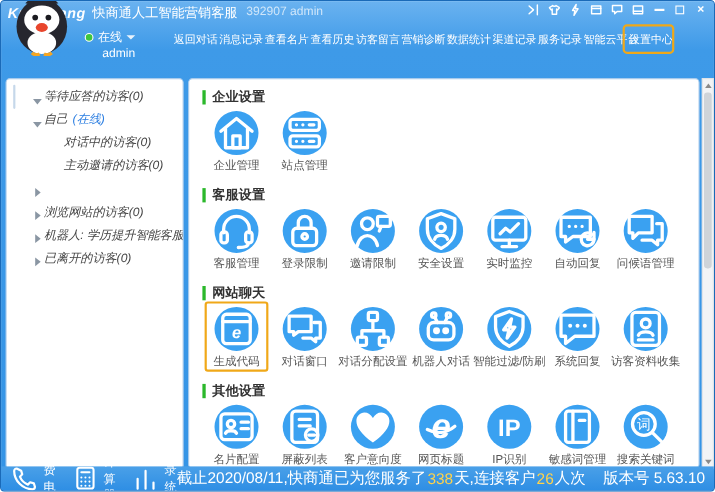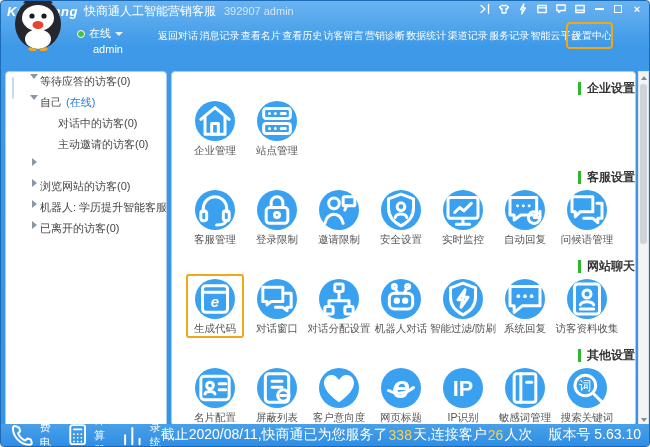--- a/index.html
+++ b/index.html
@@ -44,31 +44,31 @@
   .sidebar { width:162px; height:355px; background:#fff; border:1px solid #a9cbec; border-radius:4px 4px 3px 3px;
     display:flex; flex-direction:row; overflow:hidden; }
   .side-tabs { height:25px; display:flex; border-bottom:1px solid #e3ebf3; align-items:center; }
   .side-tab { flex:1; display:flex; justify-content:center; align-items:center; color:#b4bec9; cursor:pointer; }
   .side-tab.active { color:#2e9be6; }
   .side-tab svg { width:16px; height:16px; }
   .searchrow { margin:5px 6px 4px 6px; height:22px; display:flex; border:1px solid #c6d8ea; border-radius:2px; overflow:hidden; }
   .searchrow input { flex:1; border:0; outline:0; padding:0 6px; font-size:11px; color:#333; }
   .searchrow input::placeholder { color:#a9b2bc; }
   .tree { padding-top:2px; }
-  .tree-row { height:21px; display:flex; align-items:flex-start; font-size:11px; color:#454545; cursor:pointer; padding-left:8px; white-space:nowrap; }
+  .tree-row { height:21px; display:flex; align-items:flex-end; font-size:11px; color:#454545; cursor:pointer; padding-left:8px; white-space:nowrap;font-style:italic; }
   .tree-row .cwrap { width:12px; display:flex; justify-content:center; }
   .car-down { width:0; height:0; border-left:4px solid transparent; border-right:4px solid transparent; border-top:5px solid #8a96a3; }
   .car-right { width:0; height:0; border-top:4px solid transparent; border-bottom:4px solid transparent; border-left:5px solid #8a96a3; }
   .tree-row .ind { width:18px; }
   .tree-suffix { color:#2a7de1; margin-left:4px; }
 
   .main { flex:1; height:355px; background:#fff; border:1px solid #a9cbec; border-radius:4px; margin-left:4px;
     overflow:hidden; padding:8px 0 0 12px; }
   .section { margin-bottom:8px; }
-  .sec-head { display:flex; align-items:center; height:17px; margin-bottom:4px;justify-content:flex-end; }
+  .sec-head { display:flex; align-items:center; height:17px; margin-bottom:4px; }
   .sec-bar { width:3px; height:13px; background:#2bb82b; margin-right:6px; }
   .sec-title { font-size:12px; font-weight:bold; color:#333; }
   .grid { display:flex; flex-wrap:wrap; }
   .grid-item { position:relative; width:62px; height:56px; display:flex; flex-direction:column; align-items:center; cursor:pointer; margin-bottom:4px; }
   .circle { width:40px; height:40px; border-radius:50%; background:#3aa1f1; color:#fff;
     display:flex; align-items:center; justify-content:center; }
   .circle svg { width:22px; height:22px; }
   .gi-label { font-size:10.5px; color:#555; margin-top:3px; white-space:nowrap; }
   .grid-item.highlight::after { content:""; position:absolute; left:2px; right:2px; top:-5px; bottom:-3px;
     border:2px solid #f0a818; border-radius:3px; }

